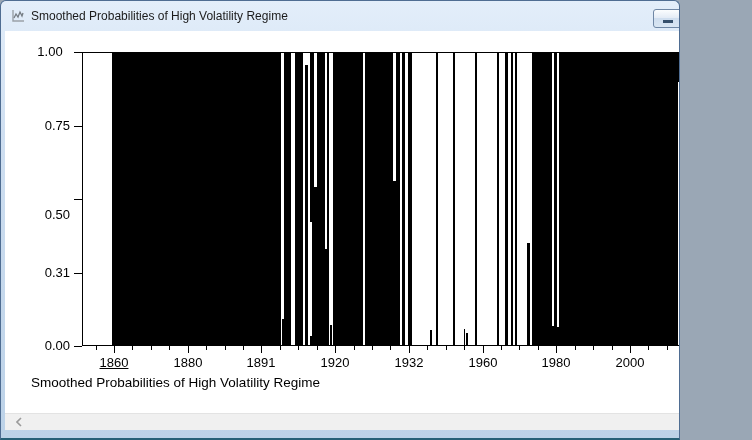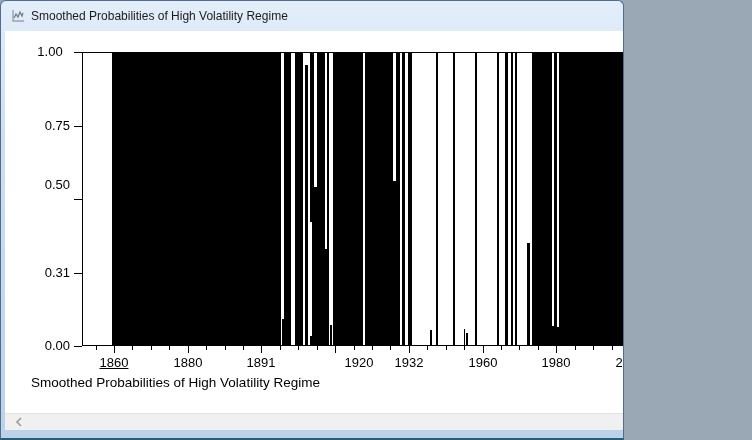--- a/index.html
+++ b/index.html
@@ -1,16 +1,16 @@
 <!DOCTYPE html>
 <html><head>
 <meta charset="utf-8">
 <style>
   html,body{margin:0;padding:0;background:#9aa7b5;font-family:"Liberation Sans",sans-serif;}
-  #window{position:relative;width:624px;height:440px;box-sizing:border-box;
+  #window{position:relative;width:680px;height:440px;box-sizing:border-box;
     background:linear-gradient(#e3eefa,#cfdff1 30%,#bcd2e8);
     border:1px solid #4f6d92;border-bottom:2px solid #266077;border-radius:6px 6px 0 0;overflow:hidden;}
   
   .titlebar{position:absolute;left:0;top:0;right:0;height:30px;}
   .title-icon{position:absolute;left:9px;top:7px;width:16px;height:16px;}
   .title-text{position:absolute;left:30px;top:8px;font-size:12px;color:#1b1b1b;white-space:nowrap;}
   .win-btn{position:absolute;top:8px;height:19px;box-sizing:border-box;border:1px solid #6f87a5;
     border-radius:3px;display:flex;align-items:center;justify-content:center;cursor:default;
     background:linear-gradient(#fbfdfe,#e4ecf6 45%,#cfdeef 50%,#d9e6f3);}
   .btn-min{left:652px;width:29px;}
@@ -107,33 +107,33 @@
           <div class="prob-bar" style="left: 75.9813%; width: 18.9221%; top: 0%; height: 100%; background: rgb(0, 0, 0);"></div>
           <div class="prob-bar" style="left: 94.9033%; width: 0.292912%; top: 0%; height: 10%; background: rgb(0, 0, 0);"></div>
         </div>
     </div>
     <div id="axes-layer">
         <div class="tick" style="left: 69px; top: 21px; width: 8px; height: 1px;"></div>
         <div class="y-tick-label" style="top: 13px; text-align: center;">1.00</div>
         <div class="tick" style="left: 69px; top: 95px; width: 8px; height: 1px;"></div>
         <div class="y-tick-label" style="top: 87px;">0.75</div>
         <div class="tick" style="left: 69px; top: 168px; width: 8px; height: 1px;"></div>
-        <div class="y-tick-label" style="top: 146px;">0.50</div>
+        <div class="y-tick-label" style="top: 176px;">0.50</div>
         <div class="tick" style="left: 69px; top: 242px; width: 8px; height: 1px;"></div>
         <div class="y-tick-label" style="top: 234px;">0.31</div>
         <div class="tick" style="left: 69px; top: 315px; width: 8px; height: 1px;"></div>
         <div class="y-tick-label" style="top: 307px;">0.00</div>
         <div class="tick" style="left: 109px; top: 315px; width: 1px; height: 7px;"></div>
         <div class="x-tick-label" style="left: 87px; top: 324px; text-decoration: underline;">1860</div>
         <div class="tick" style="left: 183px; top: 315px; width: 1px; height: 7px;"></div>
         <div class="x-tick-label" style="left: 161px; top: 324px;">1880</div>
         <div class="tick" style="left: 256px; top: 315px; width: 1px; height: 7px;"></div>
         <div class="x-tick-label" style="left: 234px; top: 324px;">1891</div>
         <div class="tick" style="left: 330px; top: 315px; width: 1px; height: 7px;"></div>
-        <div class="x-tick-label" style="left: 308px; top: 324px; margin-left: 24px;">1920</div>
+        <div class="x-tick-label" style="left: 308px; top: 324px;">1920</div>
         <div class="tick" style="left: 404px; top: 315px; width: 1px; height: 7px;"></div>
         <div class="x-tick-label" style="left: 382px; top: 324px;">1932</div>
         <div class="tick" style="left: 478px; top: 315px; width: 1px; height: 7px;"></div>
         <div class="x-tick-label" style="left: 456px; top: 324px;">1960</div>
         <div class="tick" style="left: 551px; top: 315px; width: 1px; height: 7px;"></div>
         <div class="x-tick-label" style="left: 529px; top: 324px;">1980</div>
         <div class="tick" style="left: 625px; top: 315px; width: 1px; height: 7px;"></div>
         <div class="x-tick-label" style="left: 603px; top: 324px;">2000</div>
         <div class="tick" style="left: 91px; top: 315px; width: 1px; height: 4px;"></div>
         <div class="tick" style="left: 127px; top: 315px; width: 1px; height: 4px;"></div>

